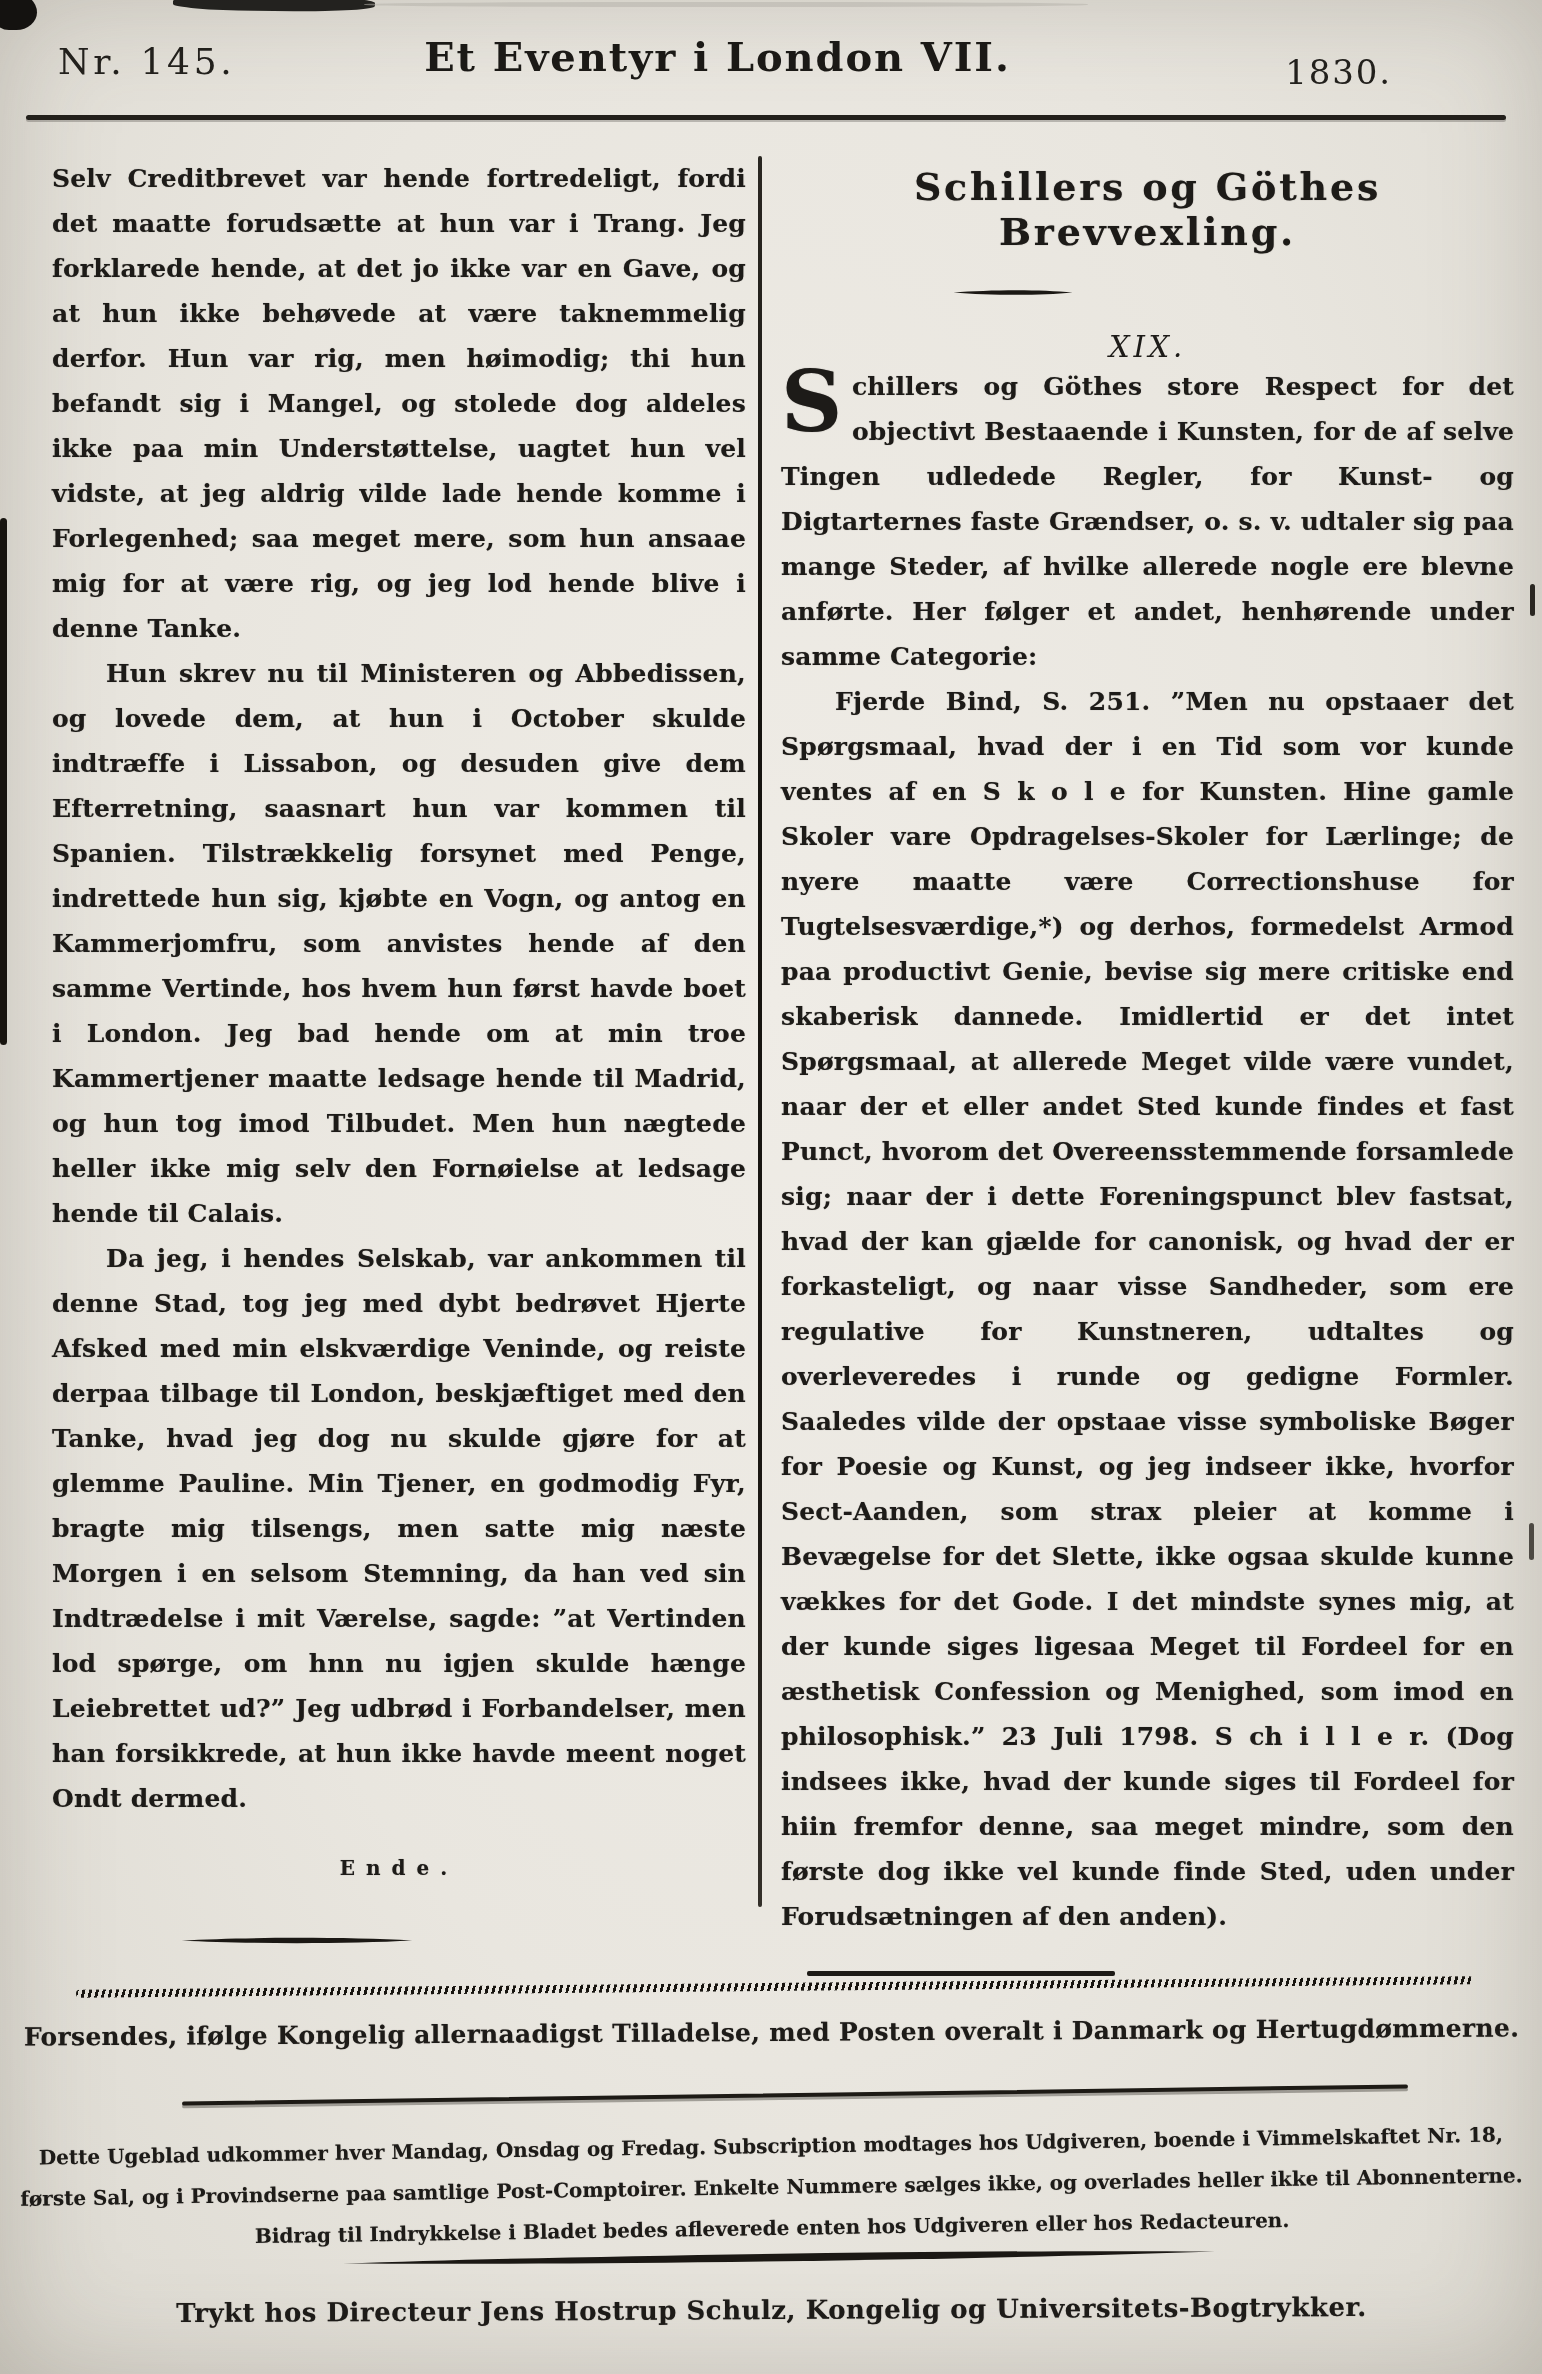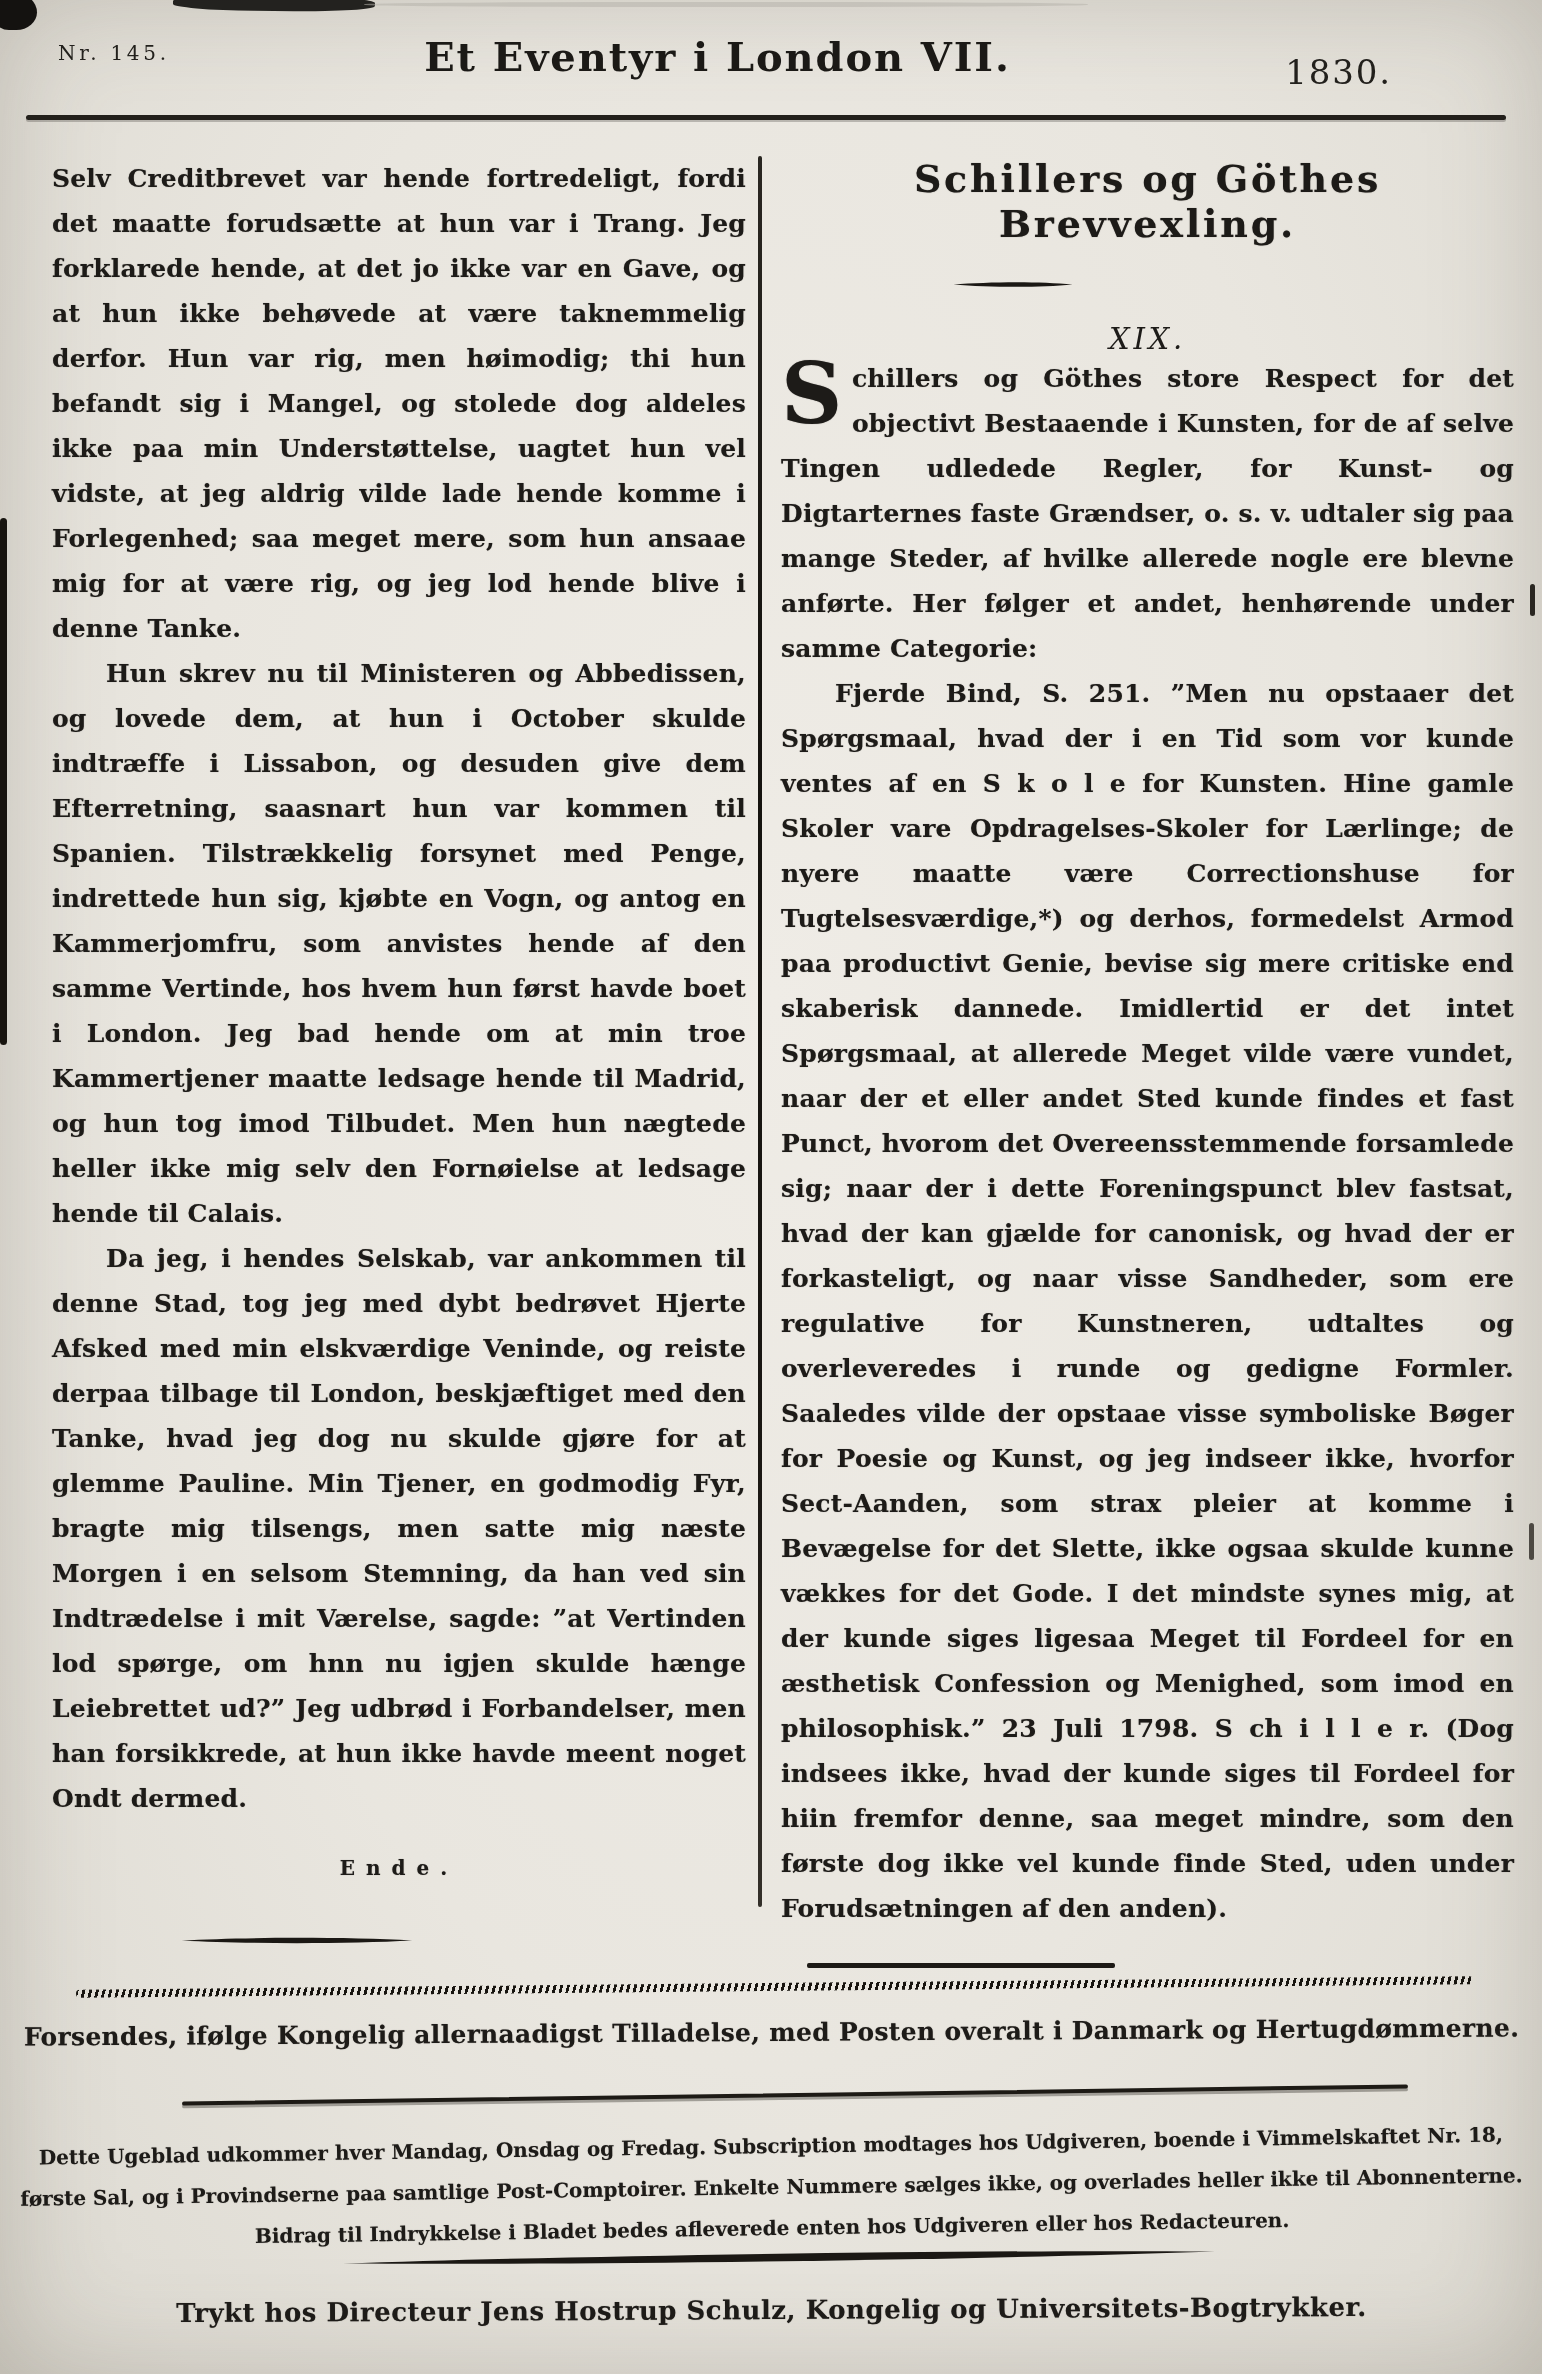--- a/index.html
+++ b/index.html
@@ -17,21 +17,21 @@
   .smudge{position:absolute;background:#141210;border-radius:45% 60% 55% 40%;}
   .smudge.s1{left:-5.6px;top:-7.4px;width:43px;height:37px;}
   .smudge.s2{left:173px;top:-3.7px;width:202px;height:15px;border-radius:40%;transform:rotate(.6deg);opacity:.92;}
   .smudge.s3{left:364px;top:1.9px;width:724px;height:5.6px;background:#b7b3ab;border-radius:40%;opacity:.55;}
   .edge-line-left{position:absolute;left:0;top:518px;width:6.5px;height:527px;background:#17140f;border-radius:3.7px;}
   .edge-tick{position:absolute;width:4.6px;background:#2a2722;border-radius:2.8px;}
   .t1{left:1530px;top:584px;height:32px;}
   .t2{left:1529px;top:1523px;height:37px;opacity:.8;}
 
   
-  .hdr-issue{position:absolute;left:58px;top:41px;font-size:20px;letter-spacing:3.7px;color:#22201c;}
+  .hdr-issue{position:absolute;left:58px;top:41px;font-size:36px;letter-spacing:3.7px;color:#22201c;}
   .hdr-title{position:absolute;left:0;right:0;top:33px;text-align:center;transform:translateX(-54px);
              font-size:40px;font-weight:bold;letter-spacing:1.9px;color:#1b1916;}
   .hdr-year{position:absolute;right:151px;top:52px;font-size:34px;letter-spacing:1.9px;color:#22201c;}
   .header-rule{position:absolute;left:26px;top:115px;width:1480px;height:4.6px;background:#23201b;border-radius:2.8px;
                box-shadow:0 1.9px 0 rgba(35,32,27,.25);}
 
   
   .divider{position:absolute;left:758px;top:156px;width:3.7px;height:1751px;background:linear-gradient(#2a2722,#15130f 30%,#1a1713 75%,#34302a);border-radius:1.9px;}
   .col{position:absolute;top:156px;}
   .col.left{left:52px;width:694px;}
@@ -44,21 +44,21 @@
     letter-spacing:0.2px;
     text-shadow:0 0 0.9px rgba(25,20,15,.45);
   }
   .col p.indent{text-indent:54px;}
   .ende{margin-top:35px;text-align:center;font-size:20px;font-weight:bold;letter-spacing:.55em;
         text-shadow:0 0 0.9px rgba(25,20,15,.45);}
   .rule-taper{display:block;}
   .lc-rule{margin:54px 0 0 128px;}
 
   
-  .rc-heading{margin:0;text-align:center;font-size:38px;font-weight:bold;letter-spacing:2.8px;
+  .rc-heading{margin:8px;text-align:center;font-size:38px;font-weight:bold;letter-spacing:2.8px;
               text-shadow:0 0 0.9px rgba(25,20,15,.5);}
   .rc-heading-rule{margin:33px auto 0 171px;}
   .rc-section{margin:32px 0 0;text-align:center;font-size:29px;letter-spacing:3.7px;font-weight:normal;
               font-family:"DejaVu Serif","Liberation Serif",serif;font-style:italic;}
   .rc-body{margin-top:24px;}
   .dropcap{float:left;font-size:85px;line-height:67px;font-weight:bold;margin:3.7px 9.3px 0 0;
            text-shadow:0 0 0.9px rgba(25,20,15,.5);}
   .footnote-rule{margin:32px 0 0 26px;width:308px;height:4.6px;background:#1d1a16;border-radius:1.9px;}
   .footnote{margin-top:20.4px !important;font-size:22px !important;line-height:32px !important;
             text-align:left !important;padding-left:20.4px;}

